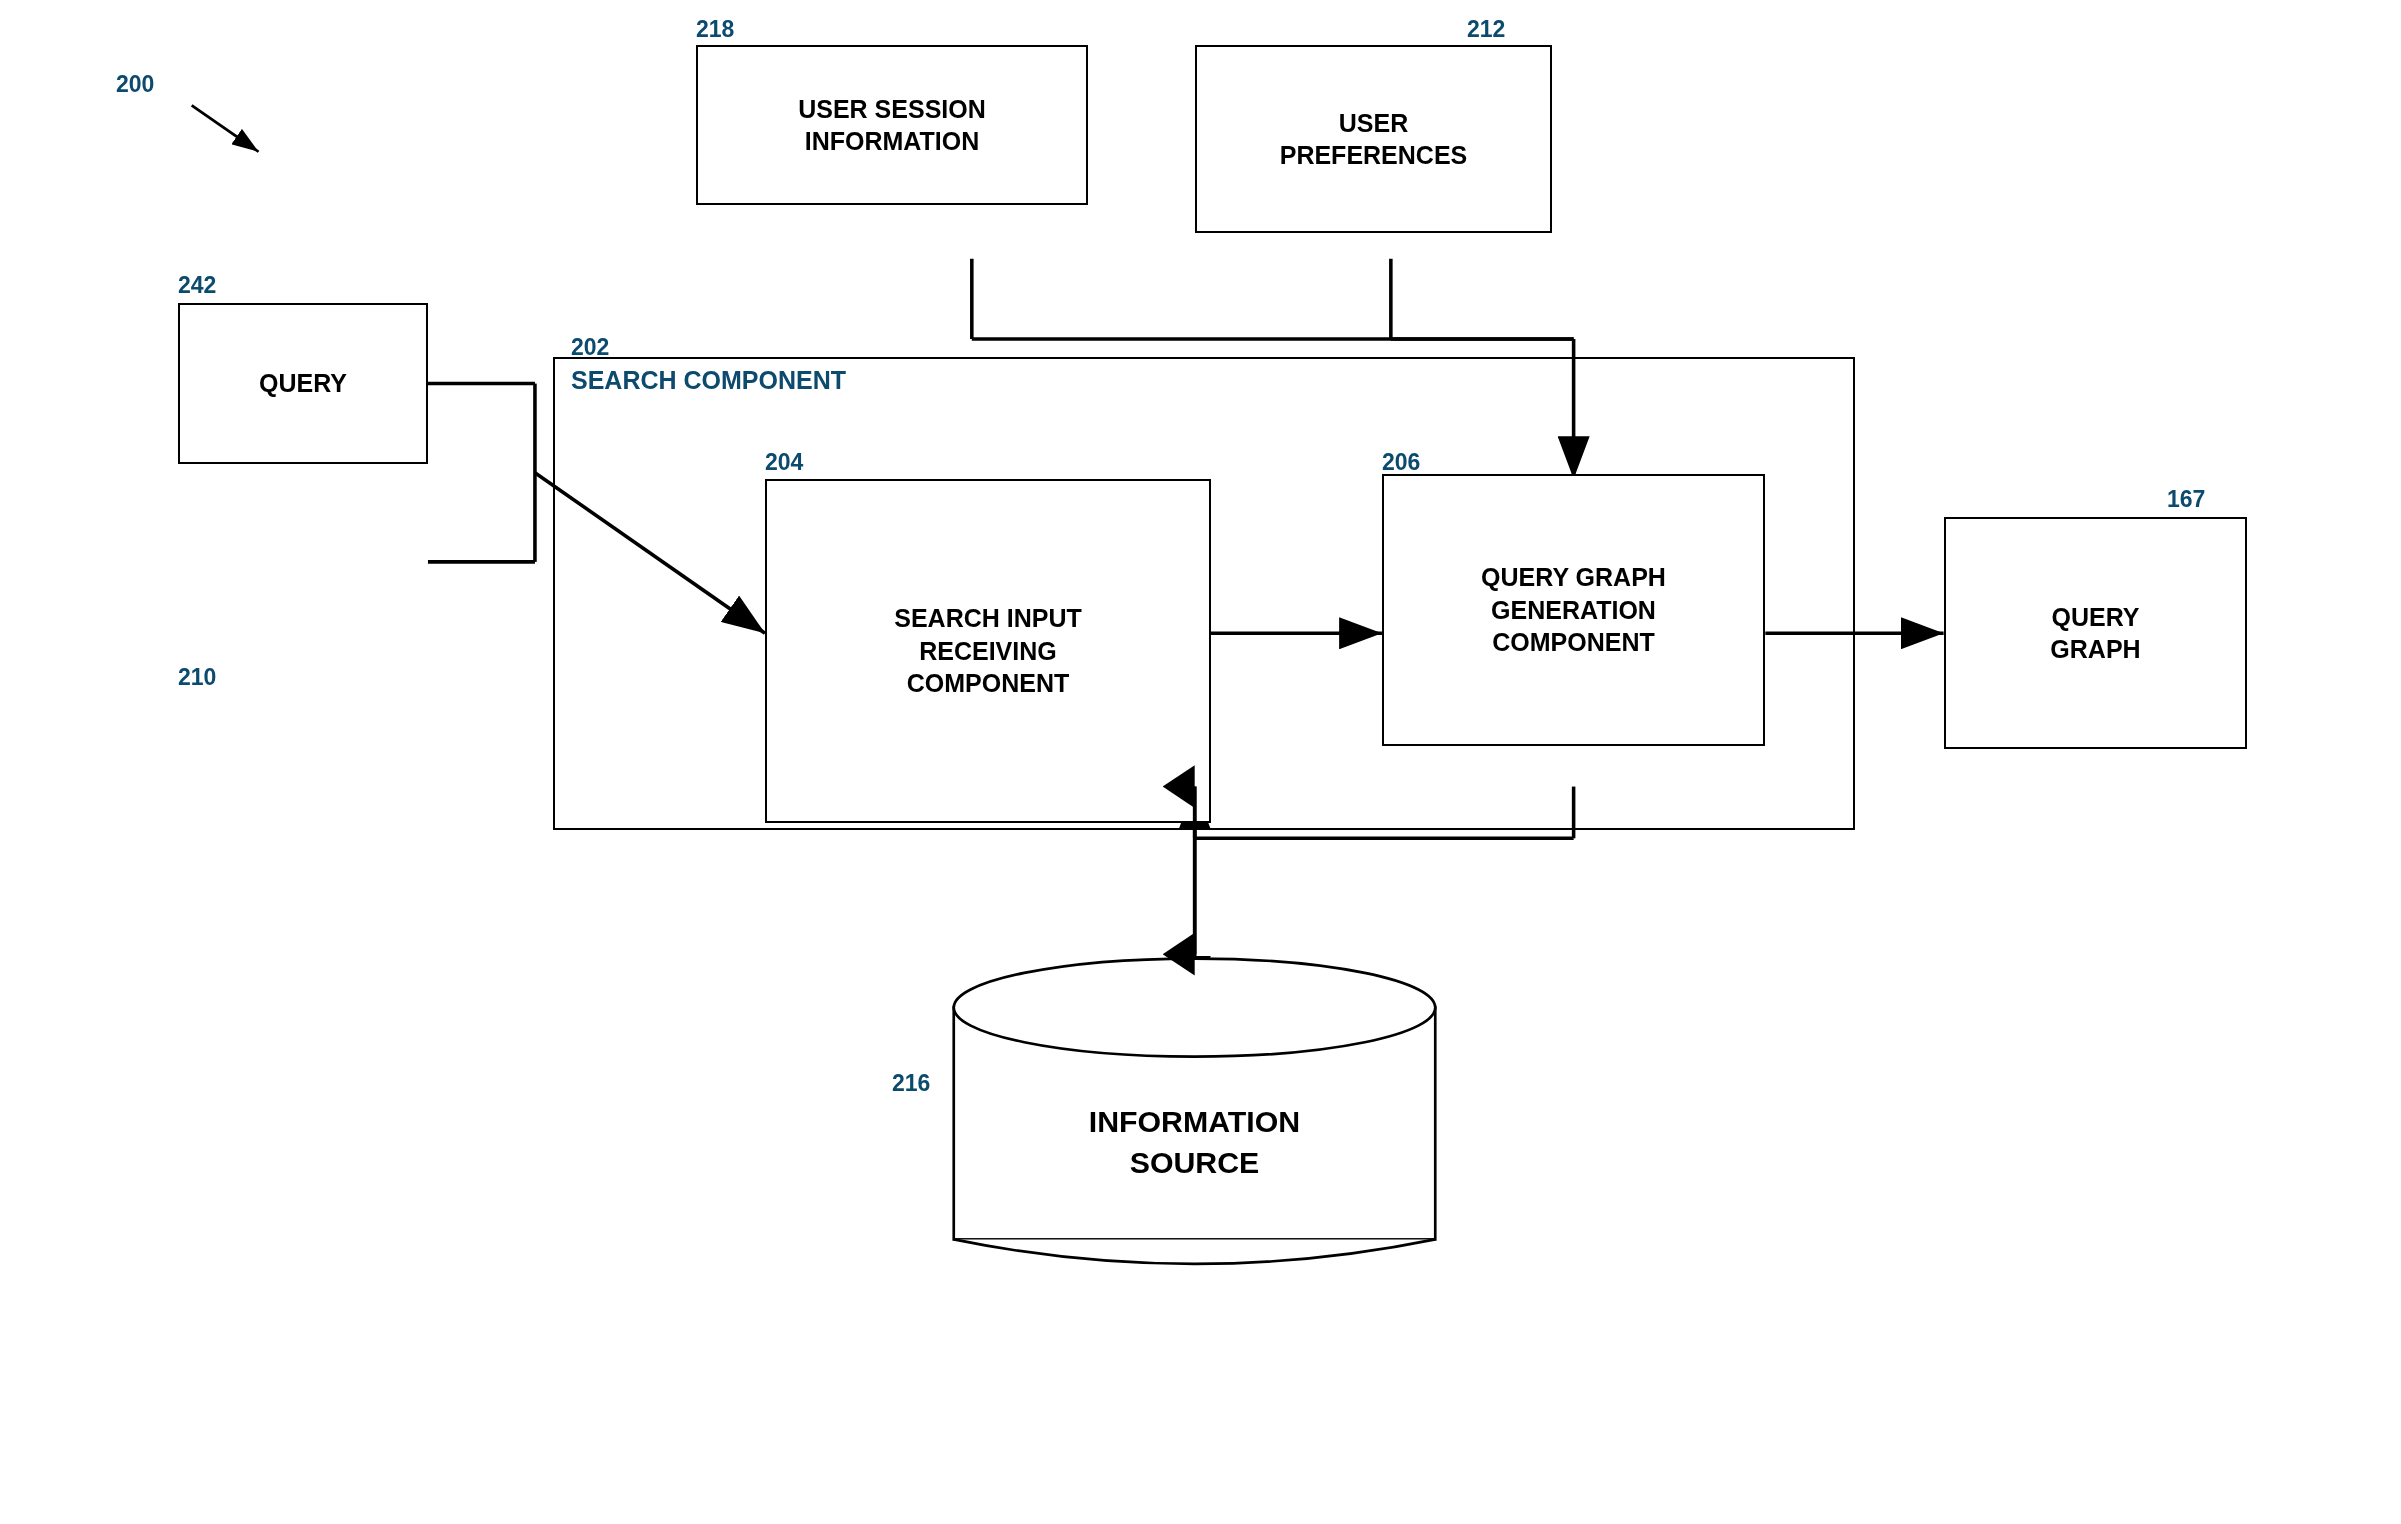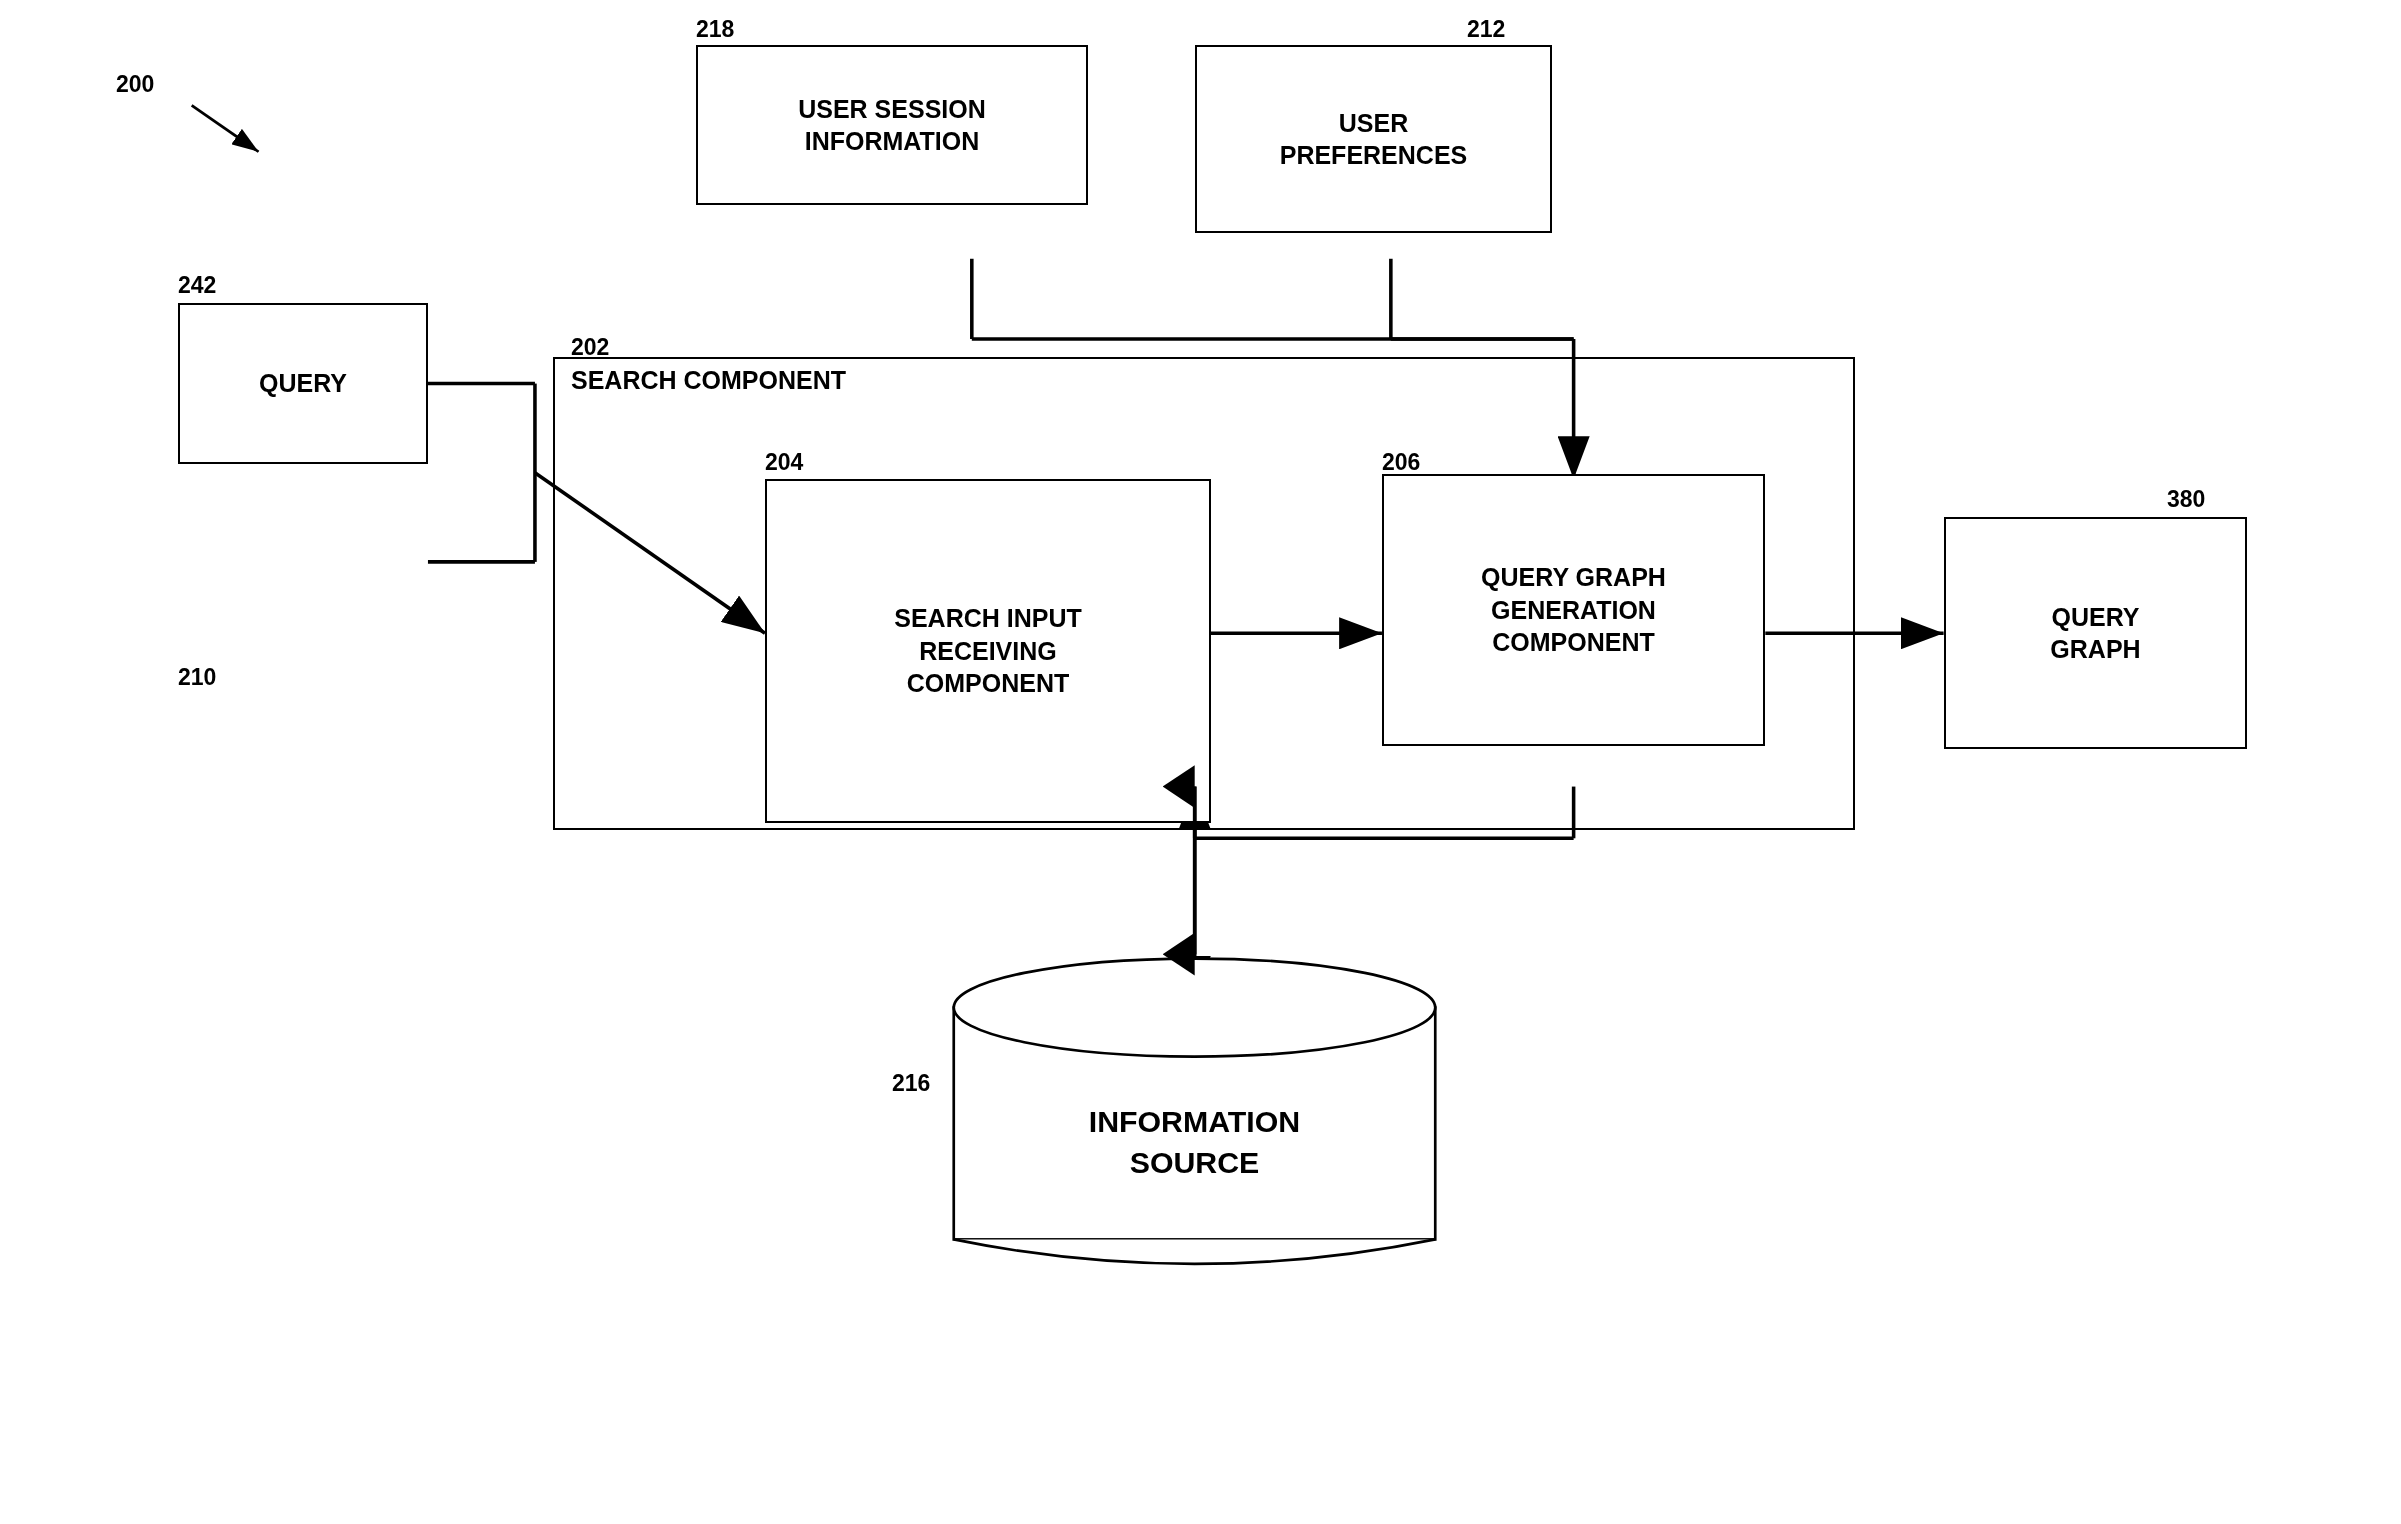--- a/index.html
+++ b/index.html
@@ -26,21 +26,21 @@
       justify-content: center;
       text-align: center;
       font-weight: bold;
       font-size: 25px;
       line-height: 1.3;
     }
     .label {
       position: absolute;
       font-size: 23px;
       font-weight: bold;
-      color: #000000;
+      color: #0c4a6e;
     }
     svg.arrows {
       position: absolute;
       top: 0; left: 0;
       width: 2401px;
       height: 1525px;
       pointer-events: none;
     }
     .bullet-list {
       position: absolute;
@@ -128,21 +128,21 @@
   <div class="box" style="left:1382px; top:474px; width:383px; height:272px;">
     <span>QUERY GRAPH<br>GENERATION<br>COMPONENT</span>
   </div>
 
   <div class="label" style="left:1382px; top:449px;">206</div>
 
   <div class="box" style="left:1944px; top:517px; width:303px; height:232px;">
     <span>QUERY<br>GRAPH</span>
   </div>
 
-  <div class="label" style="left:2167px; top:486px;">380</div>
+  <div class="label" style="left:2167px; top:486px;">167</div>
 
   <div class="box" style="left:696px; top:45px; width:392px; height:160px;">
     <span>USER SESSION<br>INFORMATION</span>
   </div>
 
   <div class="label" style="left:696px; top:16px;">218</div>
 
   <div class="box" style="left:1195px; top:45px; width:357px; height:188px;">
     <span>USER<br>PREFERENCES</span>
   </div>

